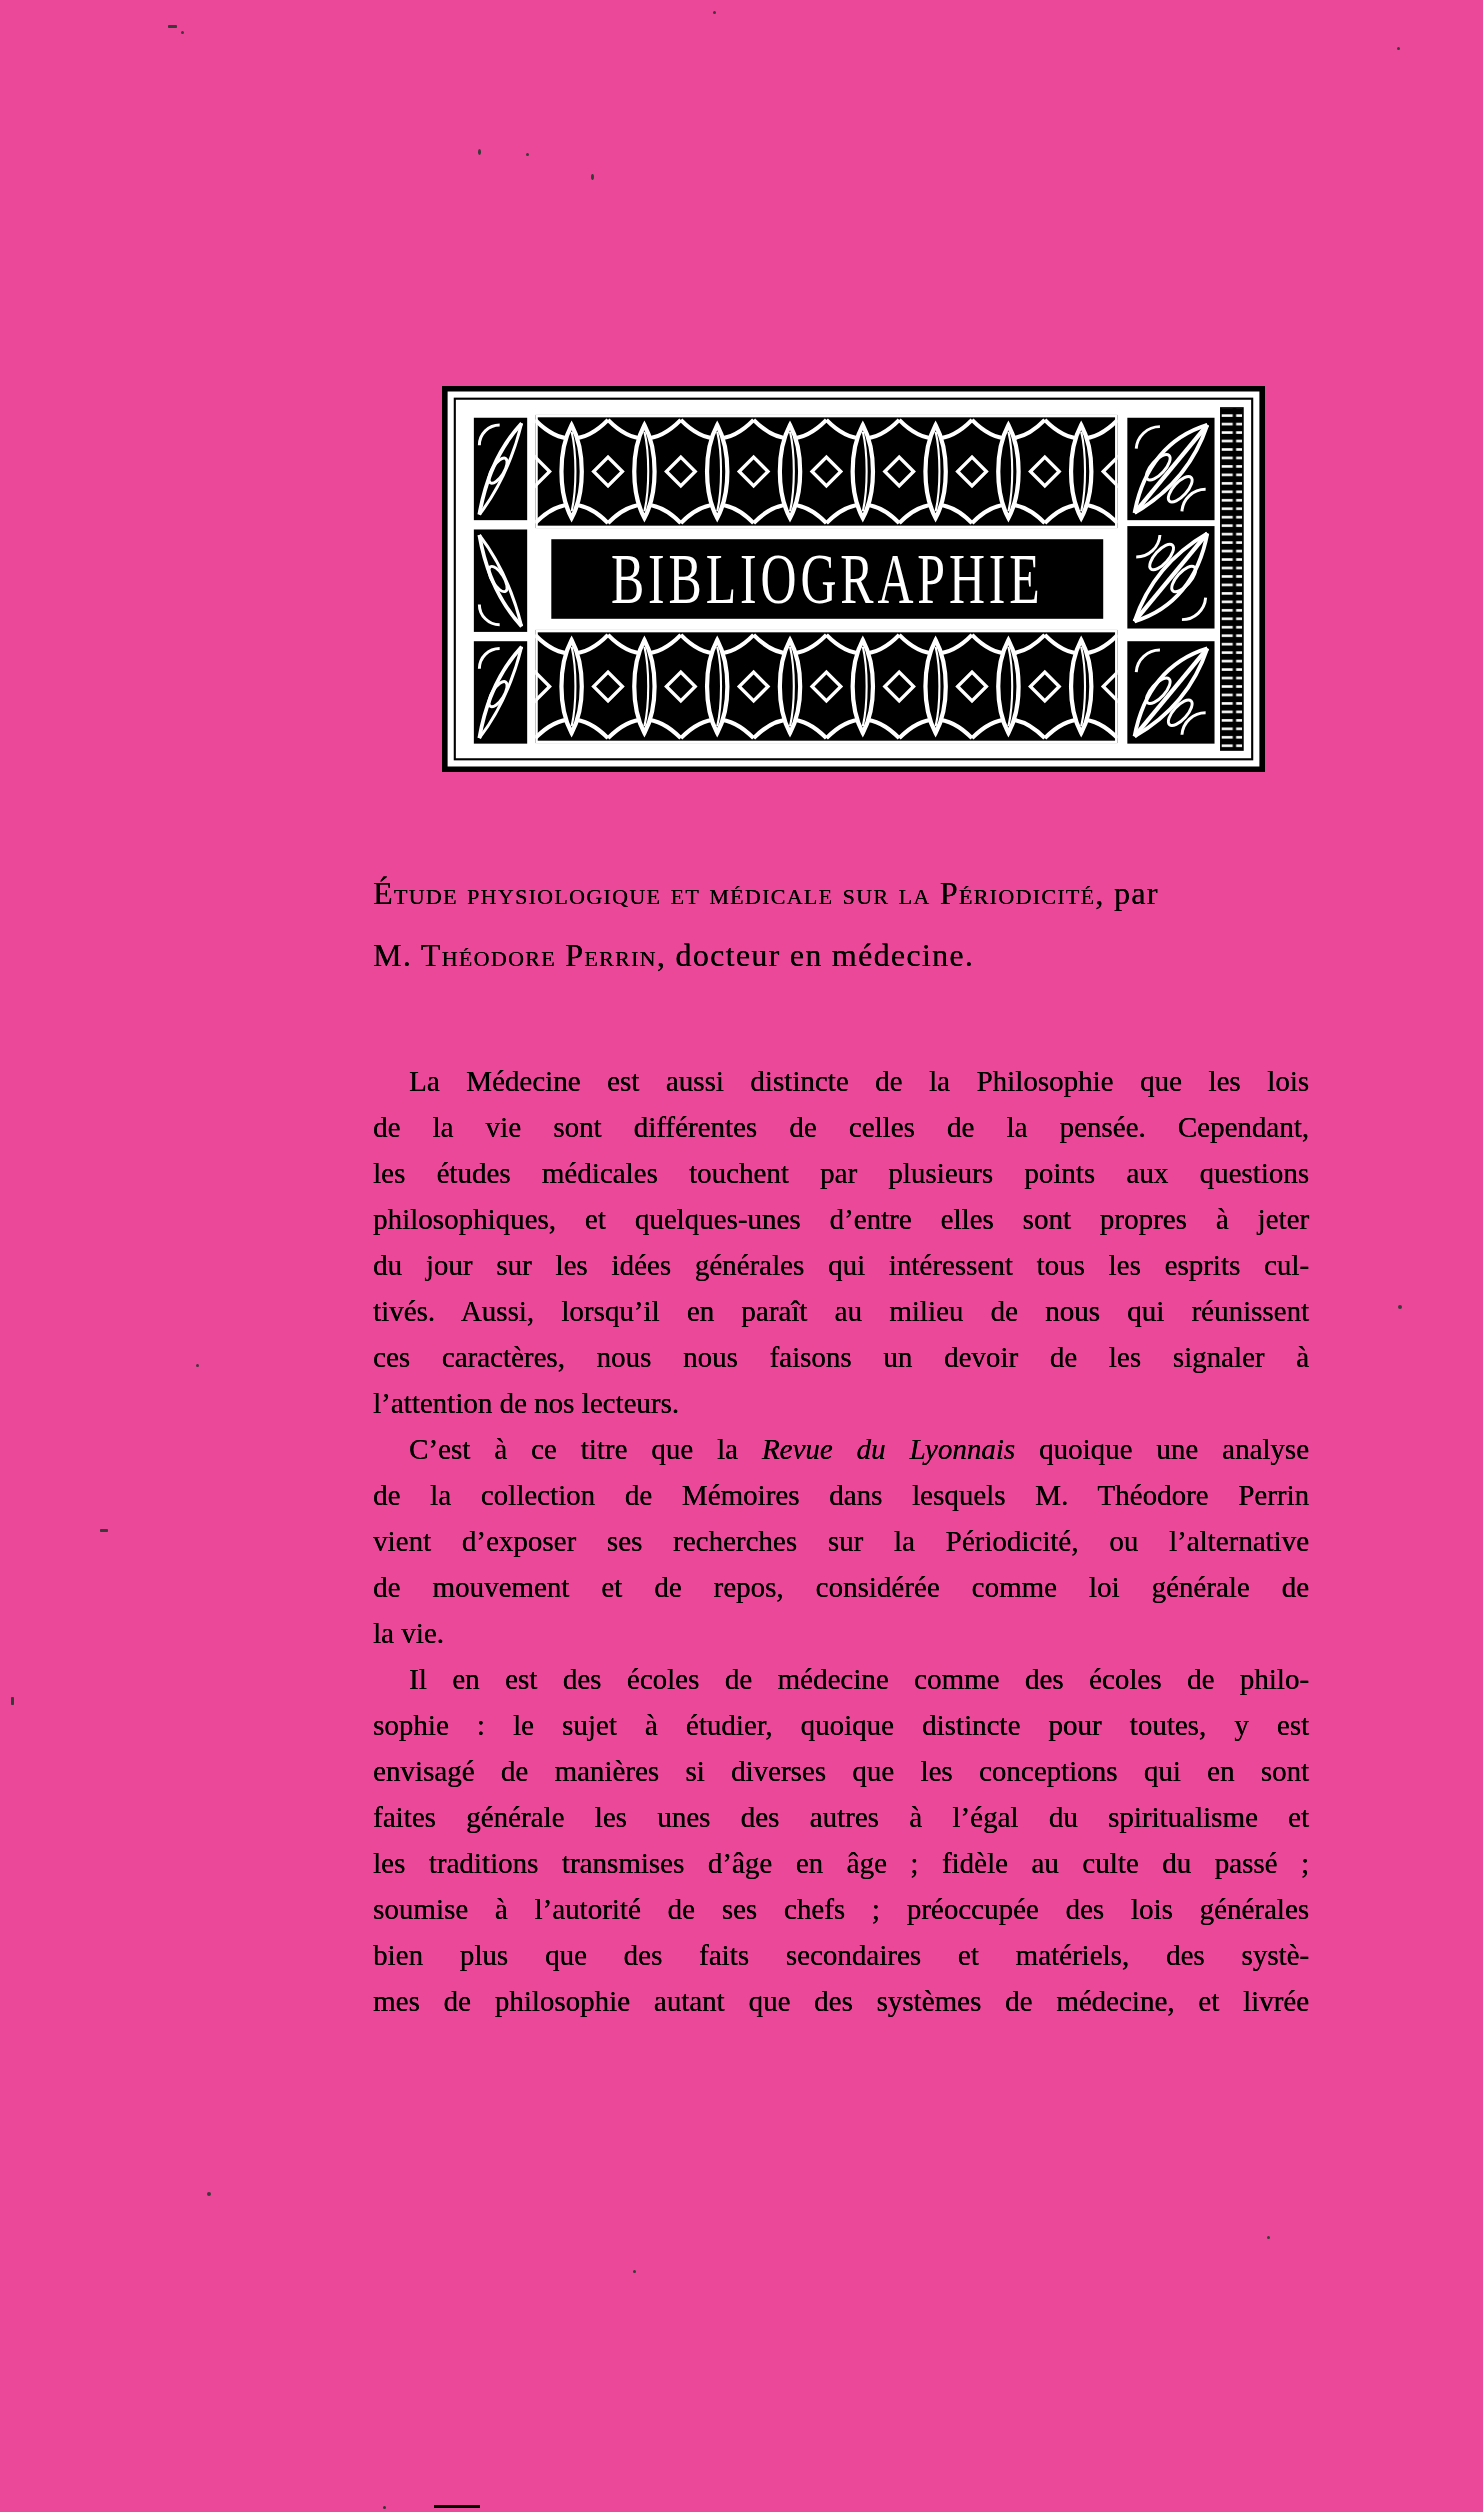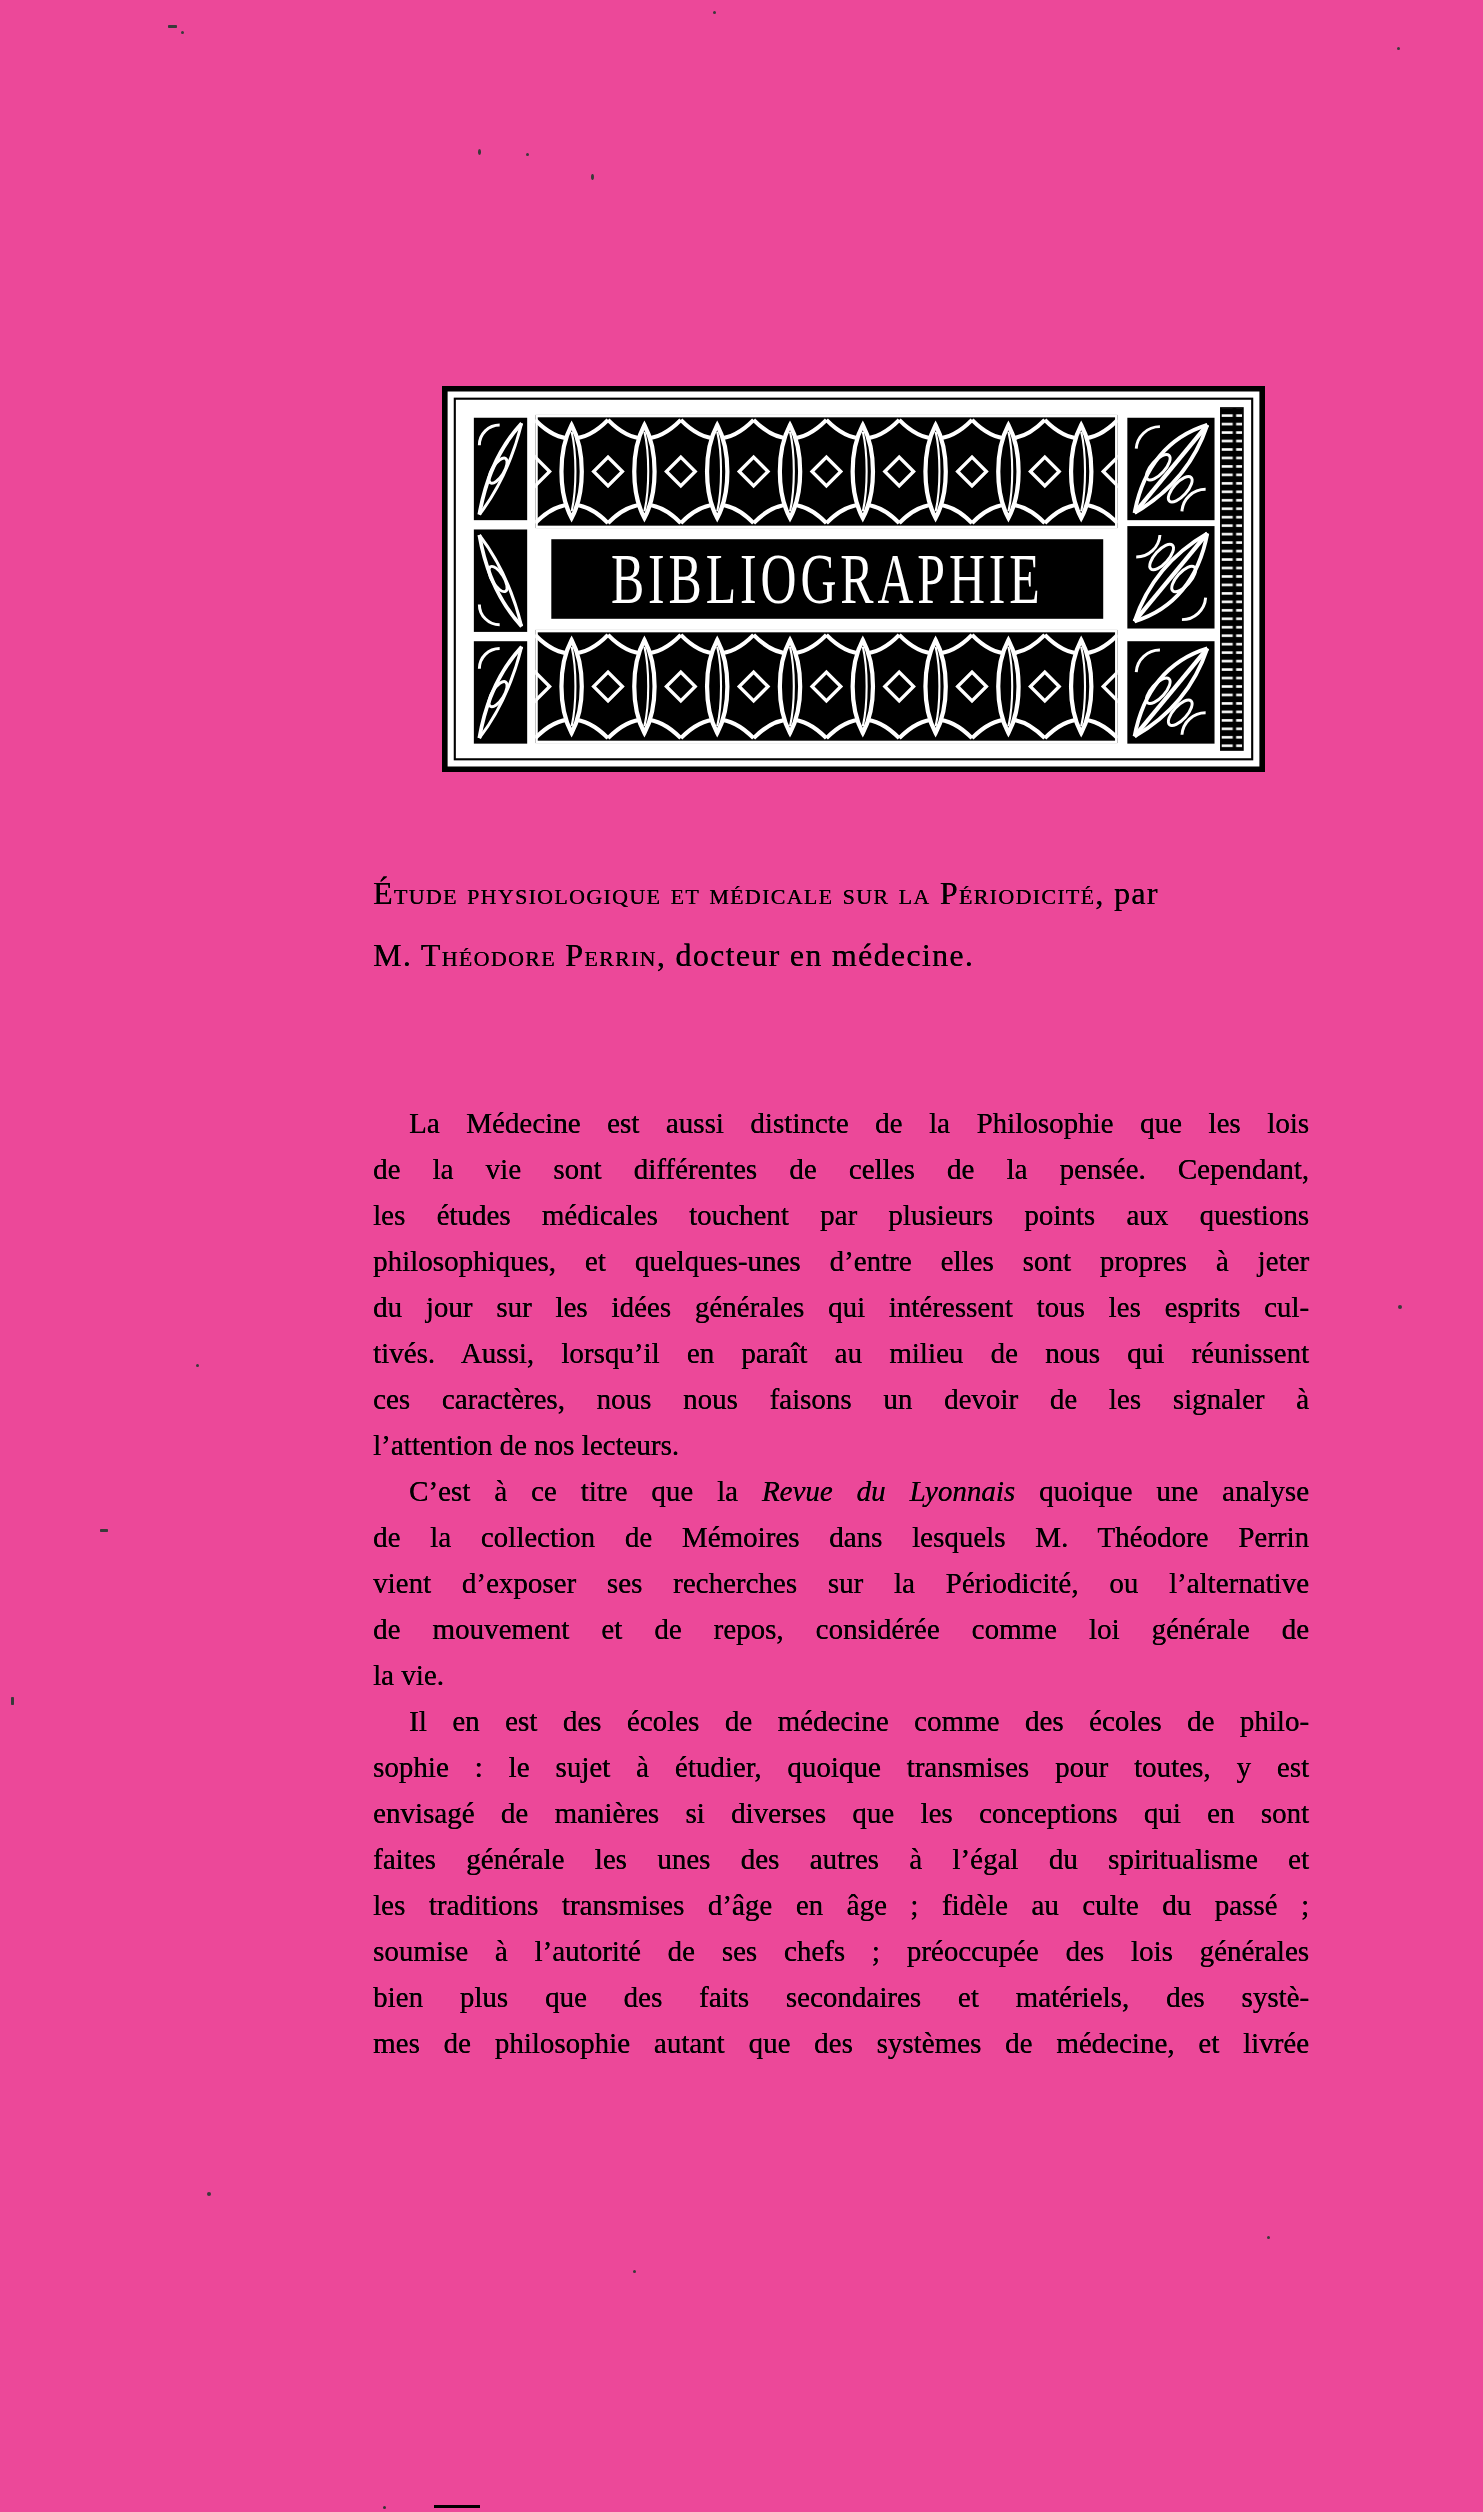--- a/index.html
+++ b/index.html
@@ -36,21 +36,20 @@
 
   
   .body-text {
     position: absolute;
     left: 373px;
     top: 1058px;
     width: 936px;
     font-size: 29px;
     line-height: 46px;
     text-shadow: 0.3px 0 0 #000;
-    margin-top: 42px;
   }
   .line { text-align: justify; text-align-last: justify; }
   .line.last { text-align-last: left; }
   .line.indent { text-indent: 36px; }
   .italic { font-style: italic; }
 
   
   .speck { position: absolute; background: #3a3a3a; border-radius: 50%; }
   .speck.dash { border-radius: 0.8px; }
   .footer-rule {
@@ -200,21 +199,21 @@
       <div class="line"><span>du jour sur les idées générales qui intéressent tous les esprits cul-</span></div>
       <div class="line"><span>tivés. Aussi, lorsqu’il en paraît au milieu de nous qui réunissent</span></div>
       <div class="line"><span>ces caractères, nous nous faisons un devoir de les signaler à</span></div>
       <div class="line last"><span>l’attention de nos lecteurs.</span></div>
       <div class="line indent"><span>C’est à ce titre que la </span><span class="italic">Revue du Lyonnais</span><span> quoique une analyse</span></div>
       <div class="line"><span>de la collection de Mémoires dans lesquels M. Théodore Perrin</span></div>
       <div class="line"><span>vient d’exposer ses recherches sur la Périodicité, ou l’alternative</span></div>
       <div class="line"><span>de mouvement et de repos, considérée comme loi générale de</span></div>
       <div class="line last"><span>la vie.</span></div>
       <div class="line indent"><span>Il en est des écoles de médecine comme des écoles de philo-</span></div>
-      <div class="line"><span>sophie : le sujet à étudier, quoique transmises pour toutes, y est</span></div>
+      <div class="line"><span>sophie : le sujet à étudier, quoique distincte pour toutes, y est</span></div>
       <div class="line"><span>envisagé de manières si diverses que les conceptions qui en sont</span></div>
       <div class="line"><span>faites générale les unes des autres à l’égal du spiritualisme et</span></div>
       <div class="line"><span>les traditions transmises d’âge en âge ; fidèle au culte du passé ;</span></div>
       <div class="line"><span>soumise à l’autorité de ses chefs ; préoccupée des lois générales</span></div>
       <div class="line"><span>bien plus que des faits secondaires et matériels, des systè-</span></div>
       <div class="line"><span>mes de philosophie autant que des systèmes de médecine, et livrée</span></div>
     </div>
 
   <div class="footer-dot"></div>
   <div class="footer-rule"></div>

